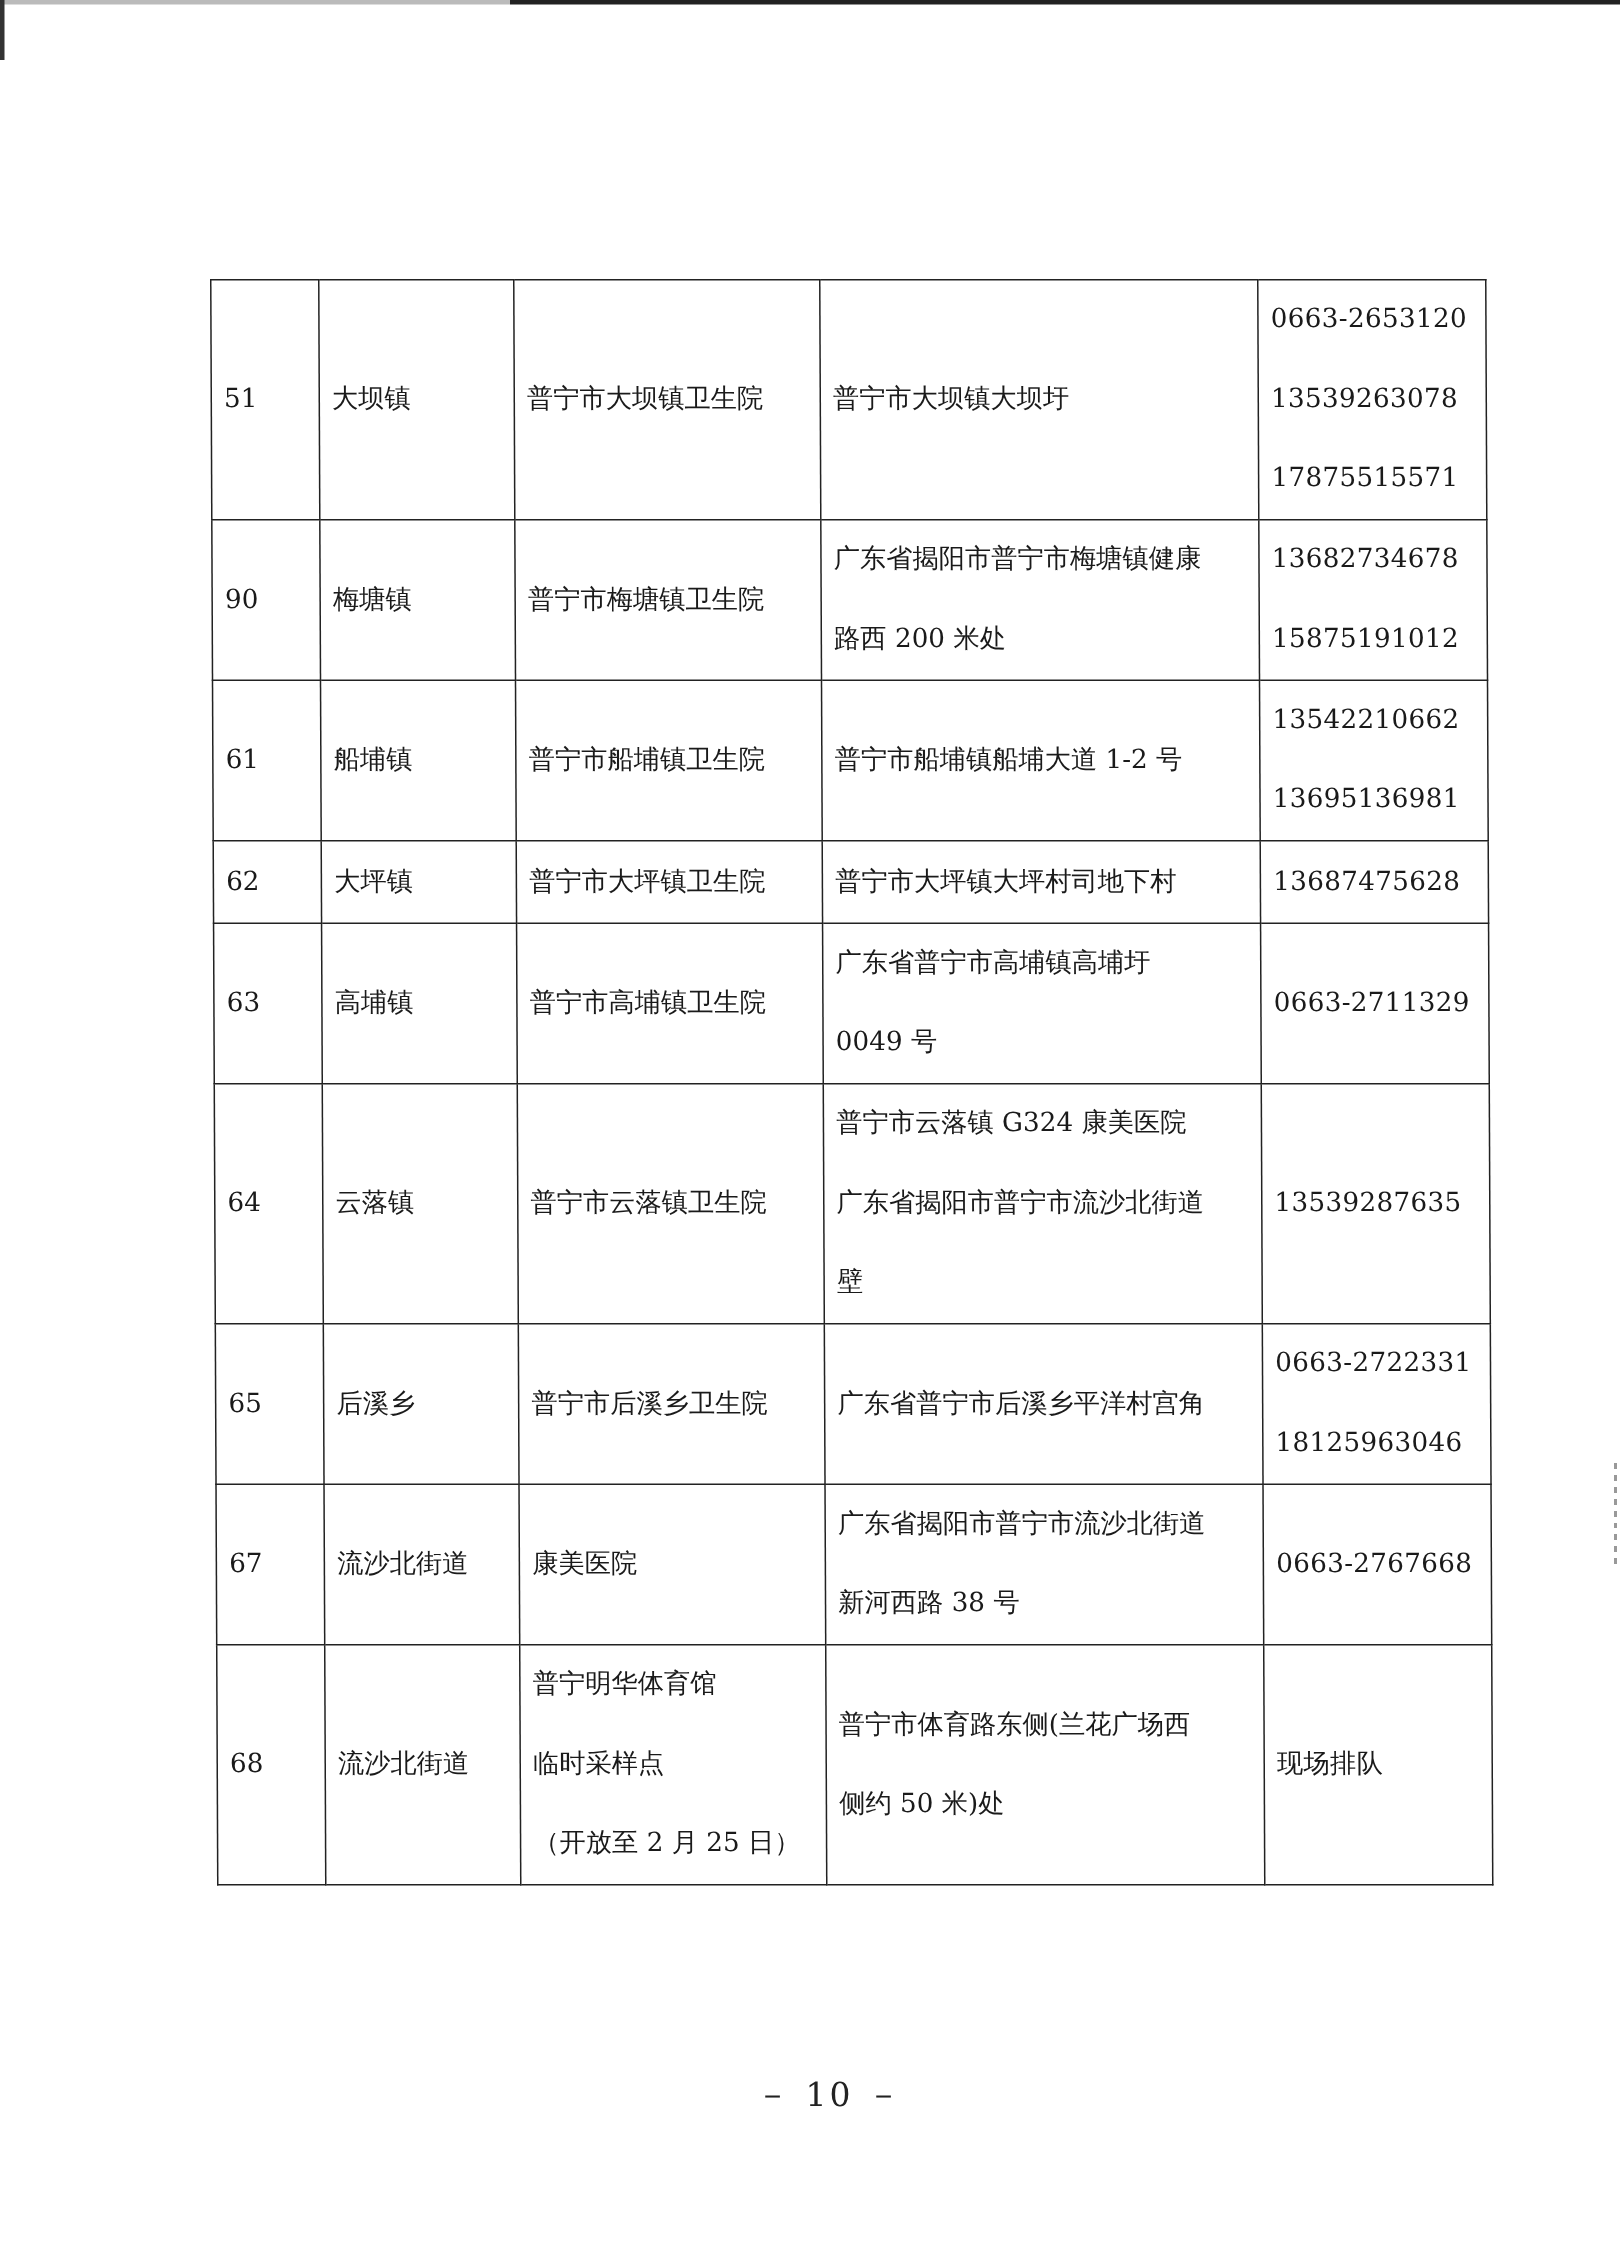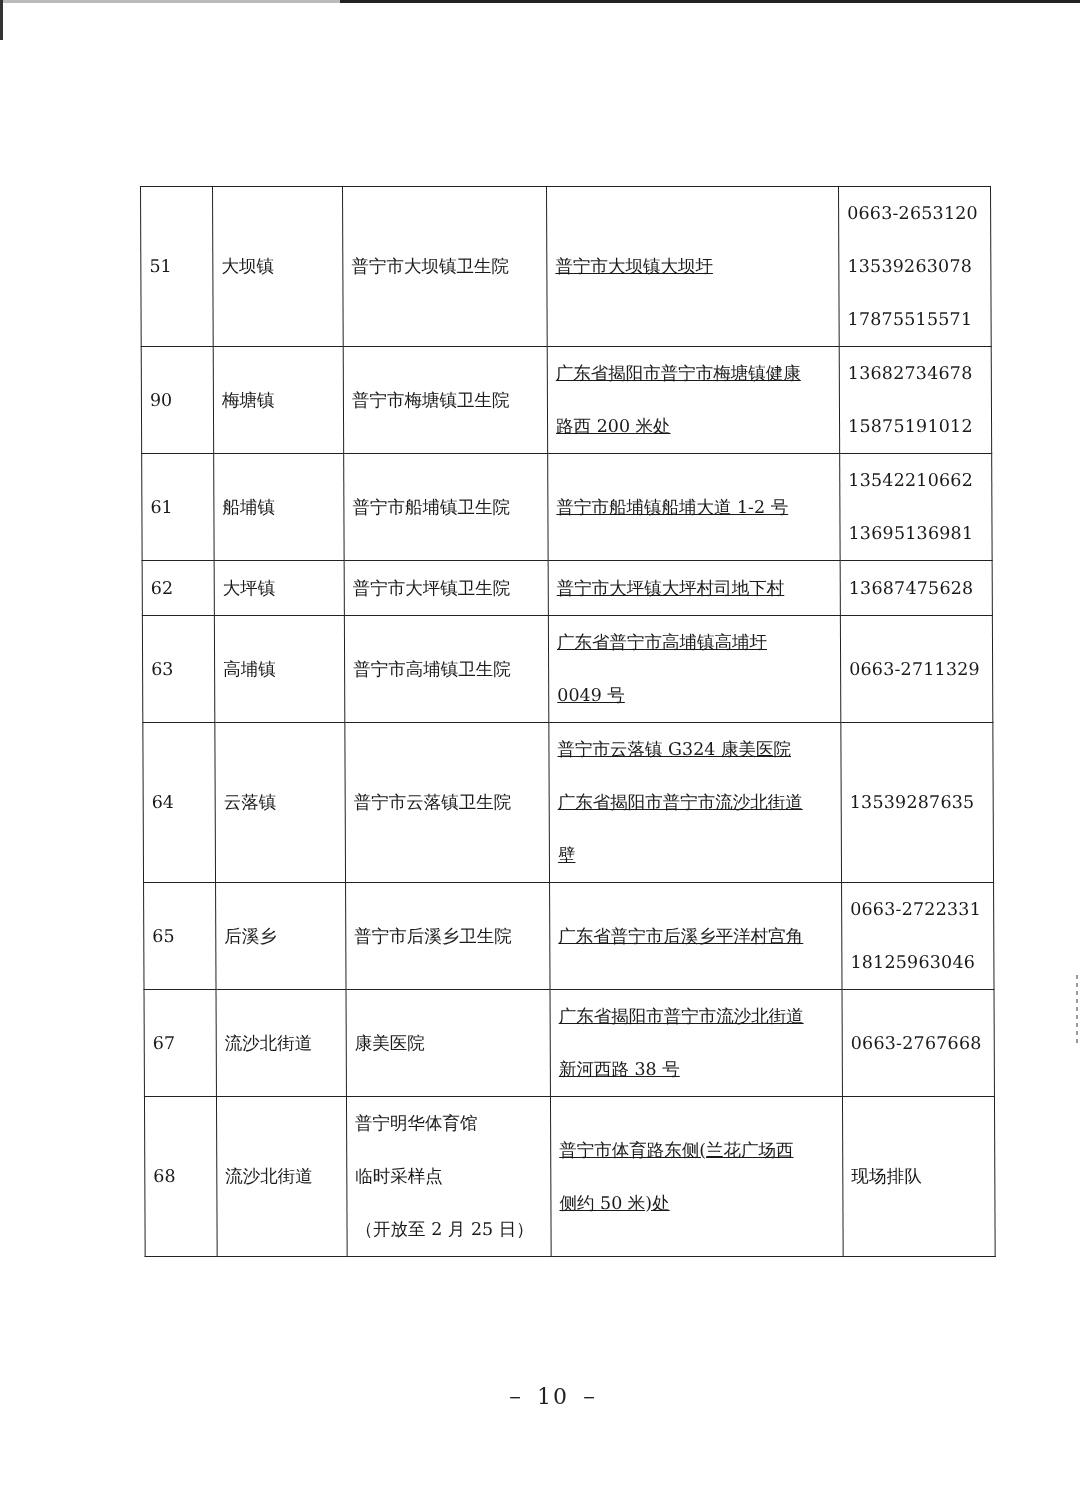--- a/index.html
+++ b/index.html
@@ -49,21 +49,21 @@
       font-size: 17.5px;
       line-height: 53px;
       vertical-align: middle;
       text-align: left;
       white-space: nowrap;
       overflow: hidden;
     }
     td.c-no { padding-left: 10px; }
     td.c-town { padding-left: 10px; }
     td.c-site { padding-left: 9px; }
-    td.c-addr { padding-left: 8px; text-decoration: underline; }
+    td.c-addr { padding-left: 8px; }
     td.c-phone { padding-left: 10px; }
     .line { display: block; }
     .phone-line { display: block; letter-spacing: 0.2px; }
     .page-number {
       position: absolute;
       left: 13px;
       width: 1080px;
       top: 1382px;
       text-align: center;
       font-size: 22px;

